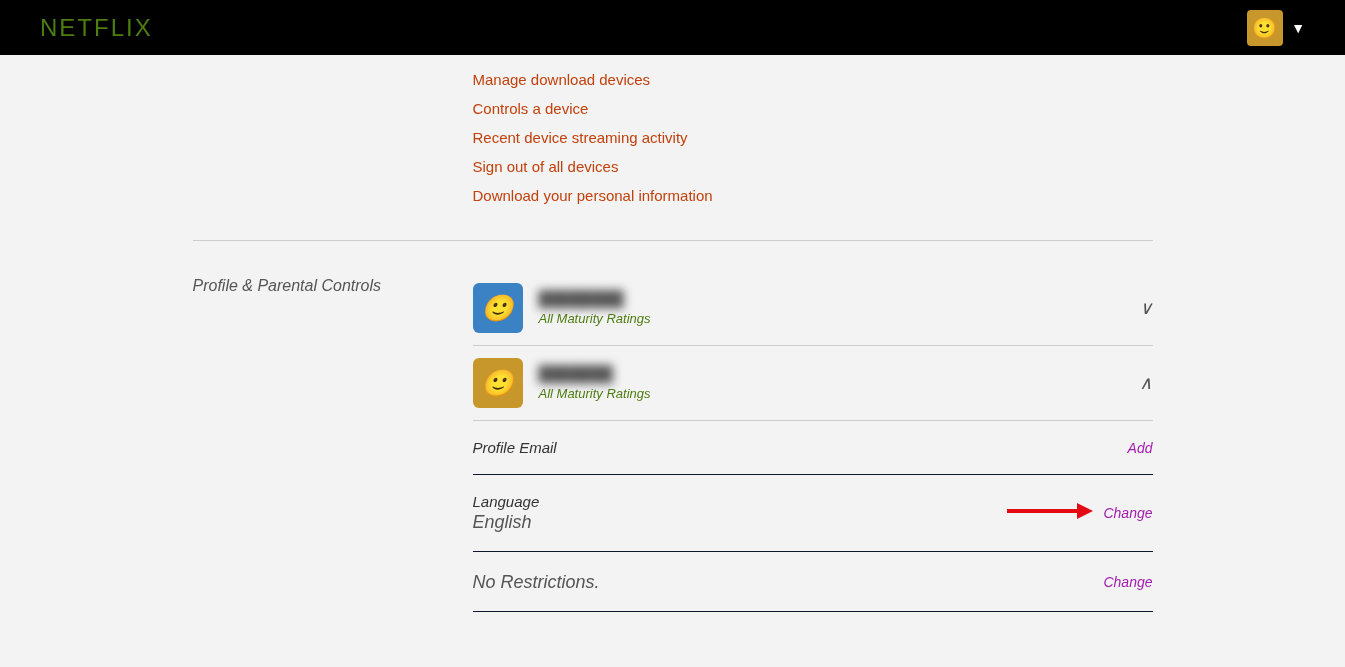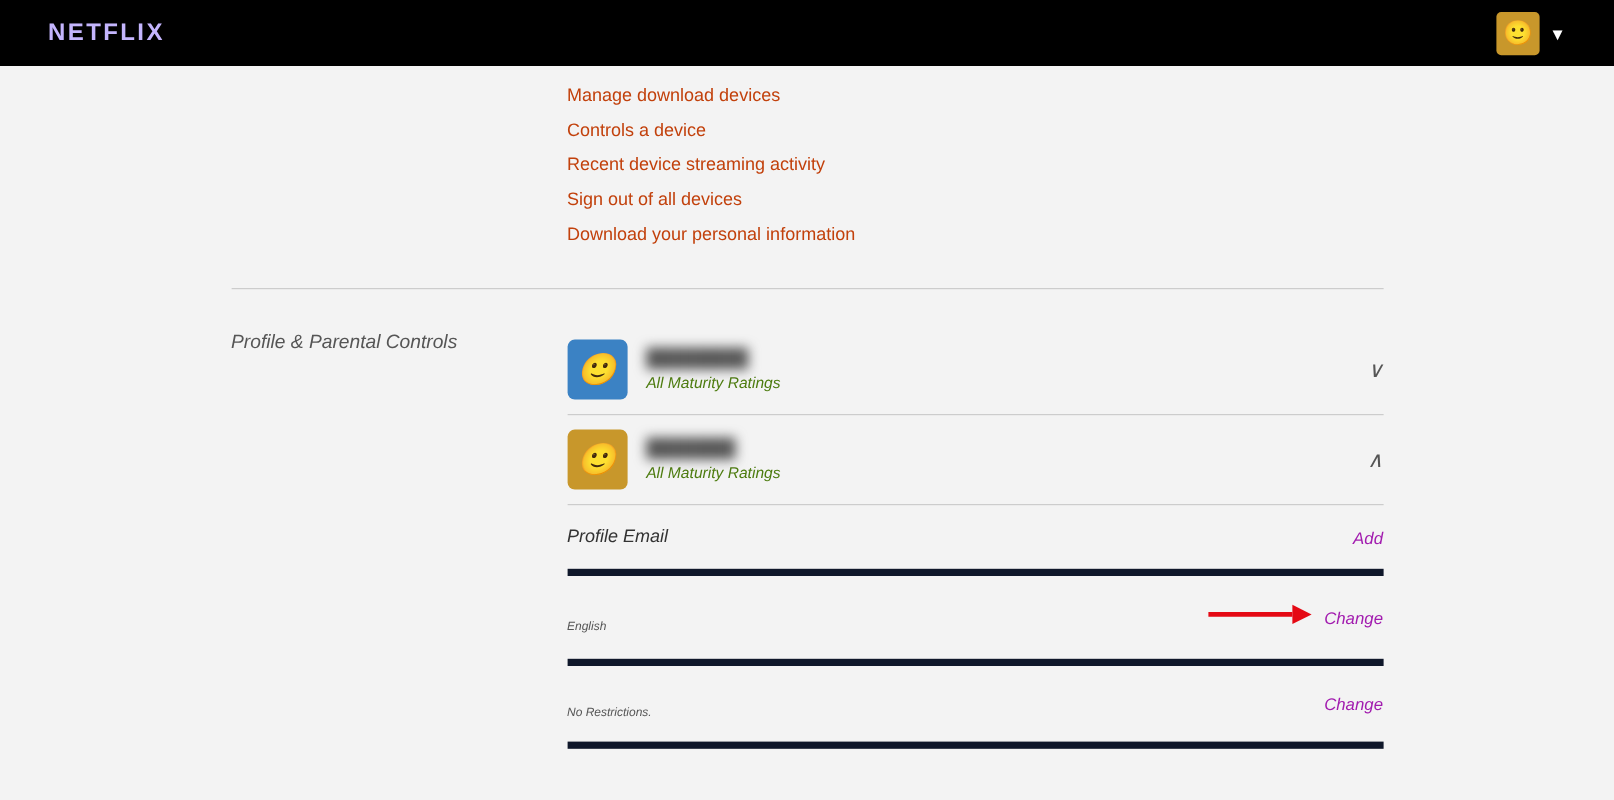--- a/index.html
+++ b/index.html
@@ -8,23 +8,23 @@
     
     .header {
       background: #000;
       height: 55px;
       display: flex;
       align-items: center;
       justify-content: space-between;
       padding: 0 40px;
     }
     .netflix-logo {
-      color: #c4b5fd;
-      font-size: 20px;
-      font-weight: 700;
+      color: #4d7c0f;
+      font-size: 24px;
+      font-weight: 400;
       letter-spacing: 2px;
     }
     .header-right {
       display: flex;
       align-items: center;
       gap: 8px;
     }
     .avatar-icon {
       width: 36px;
       height: 36px;
@@ -131,34 +131,34 @@
 
     
     .profile-expanded {
       padding: 0;
     }
     .profile-detail-row {
       display: flex;
       align-items: center;
       justify-content: space-between;
       padding: 18px 0;
-      border-bottom: 6px solid #0f172a;
+      border-bottom: 1px solid #0f172a;
     }
     .profile-detail-left {
       flex: 1;
     }
     .profile-detail-title {
       font-size: 15px;
       color: #333;
       font-weight: 500;
     }
     .profile-detail-value {
-      font-size: 10px;
-      color: #555;
-      margin-top: 16px;
+      font-size: 18px;
+      color: #555;
+      margin-top: 2px;
     }
     .detail-action {
       color: #a21caf;
       text-decoration: none;
       font-size: 14px;
       cursor: pointer;
     }
 
     
     .arrow-container {
@@ -222,20 +222,21 @@
 
         <div class="profile-detail-row">
           <div class="profile-detail-left">
             <div class="profile-detail-title">Profile Email</div>
           </div>
           <a class="detail-action" href="#">Add</a>
         </div>
 
         <div class="profile-detail-row">
           <div class="profile-detail-left">
+            <div class="profile-detail-title">Language</div>
             <div class="profile-detail-value">English</div>
           </div>
           <div class="arrow-container">
 
             <span>
               <svg width="90" height="28" viewBox="0 0 90 28">
                 <line x1="2" y1="14" x2="72" y2="14" stroke="#E50914" stroke-width="4"></line>
                 <polygon points="72,6 88,14 72,22" fill="#E50914"></polygon>
               </svg>
             </span>

